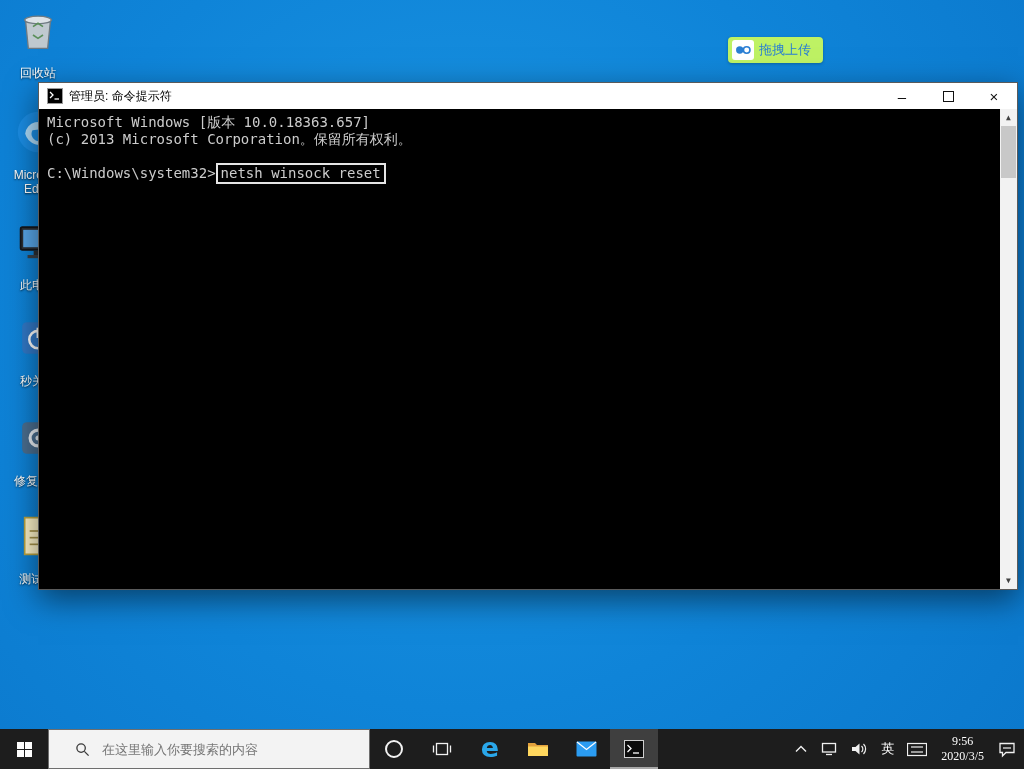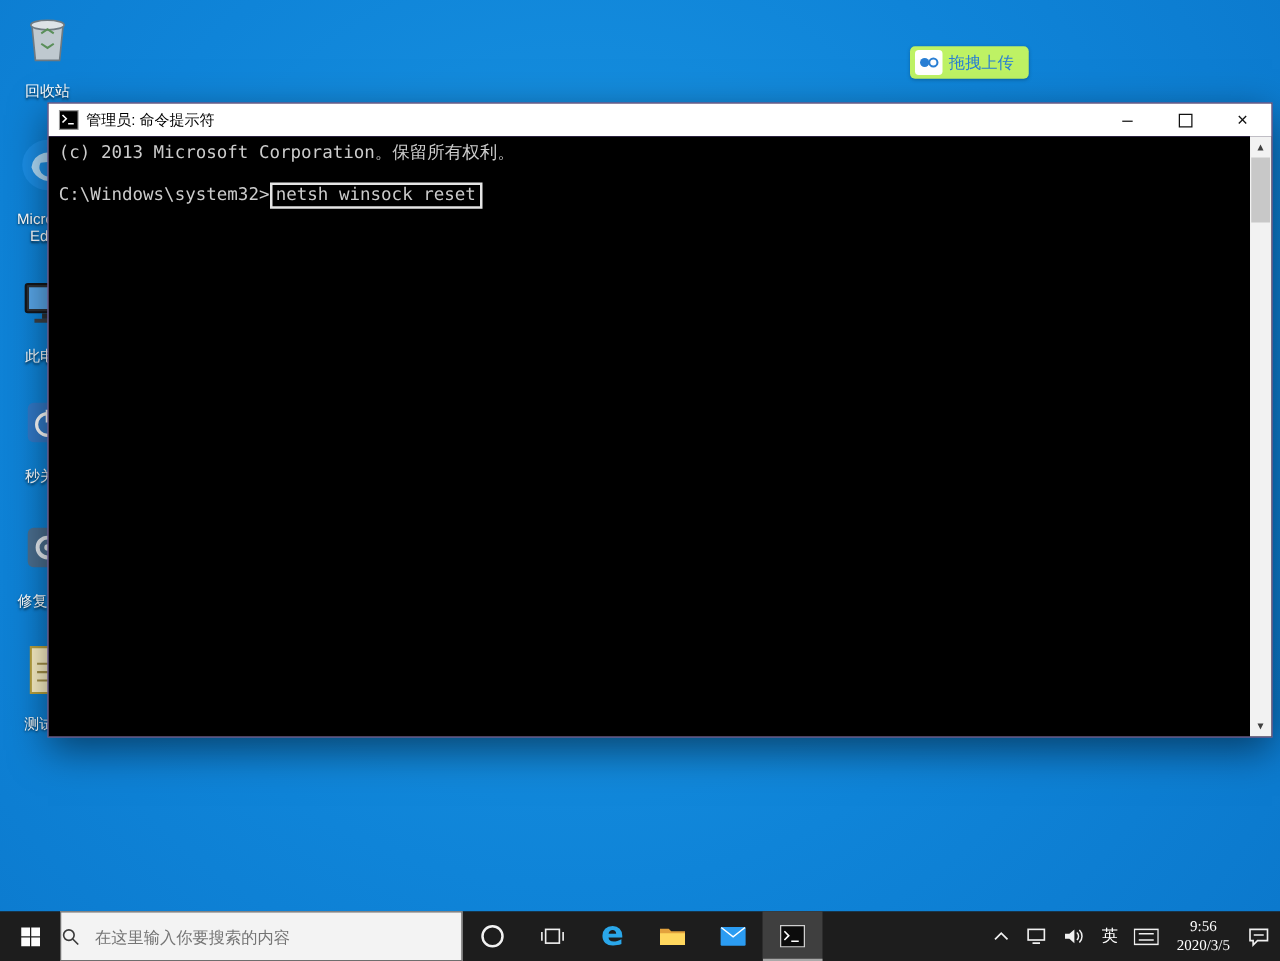--- a/index.html
+++ b/index.html
@@ -12,21 +12,21 @@
   .desk-icon{position:absolute;left:0;width:76px;display:flex;flex-direction:column;align-items:center;gap:14px;z-index:1;}
   .di-glyph{width:44px;height:44px;display:flex;align-items:center;justify-content:center;}
   .di-label{font-size:12px;color:#fff;text-align:center;text-shadow:0 1px 2px rgba(0,0,0,.75);width:76px;line-height:14px;}
   
   .upload-pill{position:absolute;left:728px;top:37px;height:26px;display:flex;align-items:center;
     background:#bef264;border-radius:4px;z-index:1;box-shadow:0 1px 3px rgba(0,0,0,.25);}
   .up-ic{width:22px;height:20px;background:#ffffff;border-radius:3px;margin:0 5px 0 4px;display:flex;align-items:center;justify-content:center;}
   .up-label{color:#2a7fd4;font-size:13px;padding-right:12px;white-space:nowrap;}
   
   .cmd-window{position:absolute;left:38px;top:82px;width:980px;height:508px;z-index:2;
-    box-shadow:0 10px 30px rgba(0,0,0,.5);border:1px solid #5a5a5a;box-sizing:border-box;background:#8b5cf6;}
+    box-shadow:0 10px 30px rgba(0,0,0,.5);border:1px solid #5a5a5a;box-sizing:border-box;background:#1d4ed8;}
   .titlebar{height:26px;background:#ffffff;display:flex;align-items:center;}
   .cmd-ico{width:16px;height:16px;margin:0 6px 0 8px;flex:0 0 auto;}
   .title{font-size:12px;color:#000;white-space:nowrap;}
   .controls{margin-left:auto;display:flex;height:100%;}
   .ctrl{width:46px;height:100%;display:flex;align-items:center;justify-content:center;color:#111;font-size:15px;}
   .maxbox{width:9px;height:9px;border:1px solid #111;display:inline-block;}
   .console{position:relative;height:480px;background:#000;box-sizing:border-box;
     font-family:"DejaVu Sans Mono",monospace;font-size:14px;line-height:17px;color:#cccccc;
     padding:5px 24px 0 8px;}
   .cline{min-height:17px;white-space:pre;}
@@ -36,21 +36,21 @@
     font-size:8px;color:#404040;top:0;}
   .sb-down{top:auto;bottom:0;}
   .sb-thumb{position:absolute;top:17px;left:1px;right:1px;height:52px;background:#c8c8c8;}
   
   .taskbar{position:absolute;bottom:0;left:0;width:1024px;height:40px;background:#1d1d1d;
     display:flex;align-items:stretch;z-index:10;}
   .tb-btn{width:48px;display:flex;align-items:center;justify-content:center;flex:0 0 auto;}
   .winlogo{display:grid;grid-template-columns:7px 7px;grid-template-rows:7px 7px;gap:1px;}
   .winlogo span{background:#fdfdfd;}
   .searchbox{width:322px;flex:0 0 auto;background:#f3f3f3;border:1px solid #6e6e6e;box-sizing:border-box;
-    display:flex;align-items:center;padding-left:0;gap:10px;}
+    display:flex;align-items:center;padding-left:26px;gap:10px;}
   .searchbox input{border:none;outline:none;background:transparent;font-family:"Liberation Sans",sans-serif;
     font-size:13px;color:#3c3c3c;width:250px;}
   .cortana-ring{width:14px;height:14px;border:2px solid #f2f2f2;border-radius:50%;}
   .edge-e{font-family:"DejaVu Sans",sans-serif;font-weight:bold;font-size:27px;color:#2aa7ea;line-height:1;margin-top:-4px;}
   .app-active{background:#3f3f3f;box-shadow:inset 0 -2px 0 #a9a9a9;}
   .tb-right{margin-left:auto;display:flex;align-items:center;padding-right:2px;}
   .tray-btn{height:40px;display:flex;align-items:center;justify-content:center;padding:0 6px;color:#fff;}
   .ime{font-size:13px;padding:0 7px;}
   .clock{display:flex;flex-direction:column;align-items:center;justify-content:center;color:#fff;
     font-size:12px;line-height:15px;padding:0 8px;font-family:Liberation Serif, serif;}
@@ -150,20 +150,21 @@
       <span class="title">管理员: 命令提示符</span>
       <div class="controls">
         <div class="ctrl">–</div>
         <div class="ctrl">
             <span class="maxbox"></span>
           </div>
         <div class="ctrl">×</div>
       </div>
     </div>
     <div class="console">
+      <div class="cline">Microsoft Windows [版本 10.0.18363.657]</div>
       <div class="cline">(c) 2013 Microsoft Corporation。保留所有权利。</div>
       <div class="cline"></div>
       <div class="cline"><span>C:\Windows\system32&gt;</span><span class="redbox">netsh winsock reset</span></div>
       <div class="scrollbar">
         <div class="sb-btn">▲</div>
         <div class="sb-thumb"></div>
         <div class="sb-btn sb-down">▼</div>
       </div>
     </div>
   </div>

